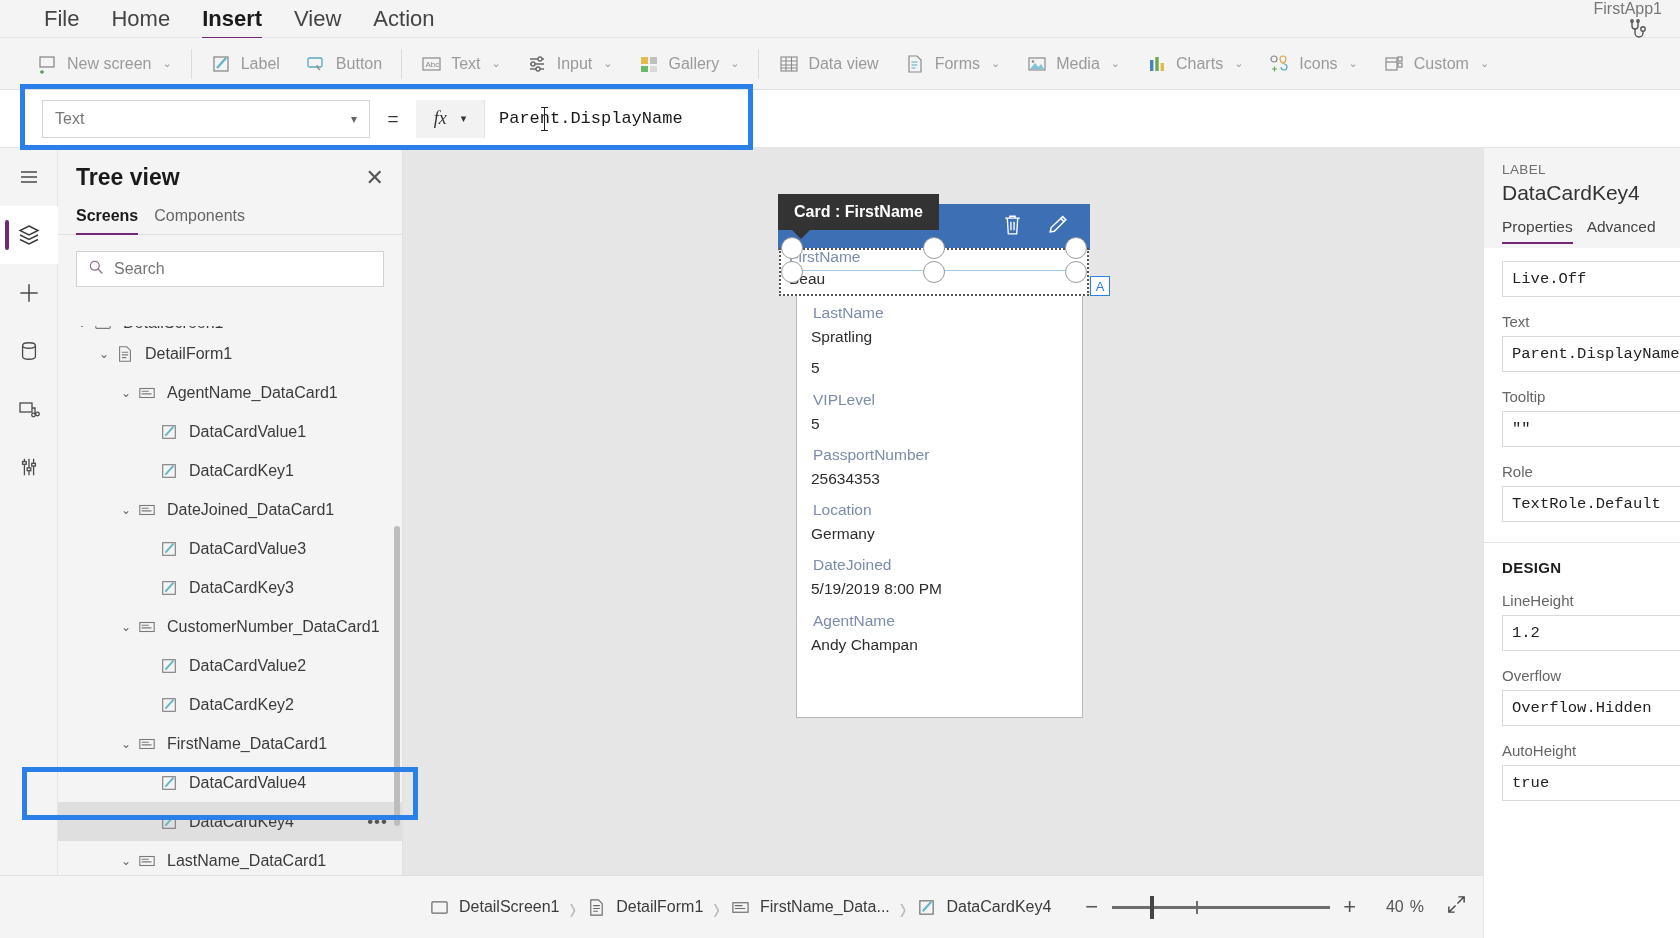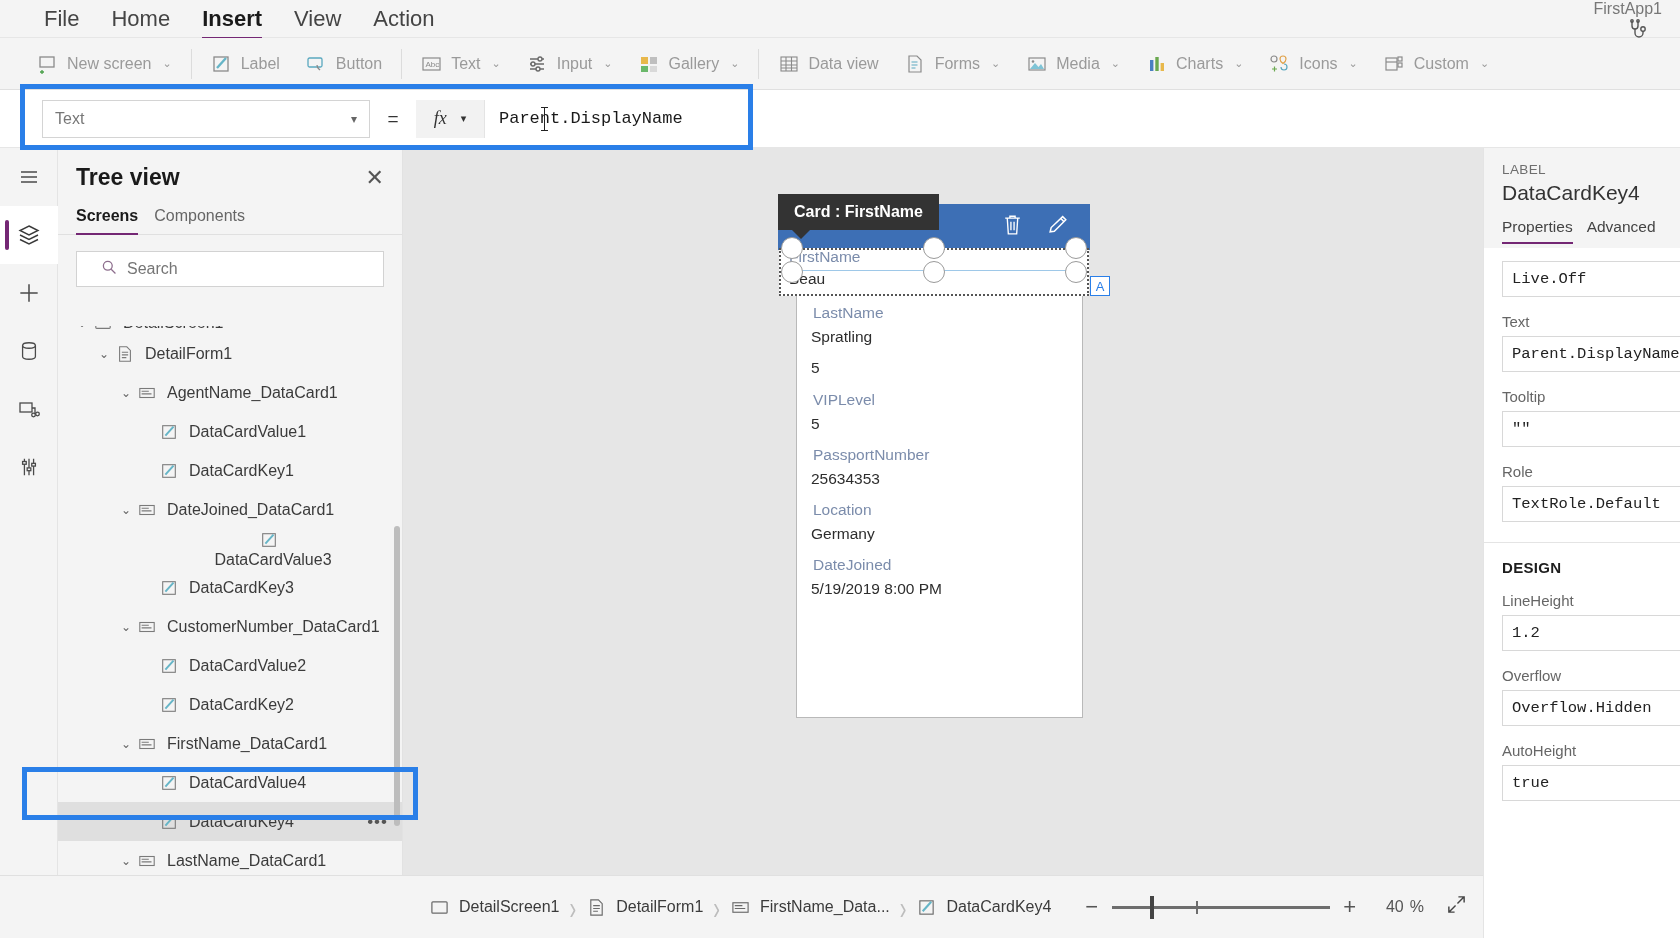--- a/index.html
+++ b/index.html
@@ -124,21 +124,21 @@
   .tv-tabs { display: flex; gap: 16px; padding: 10px 18px 0 18px; border-bottom: 1px solid #e0e0e0; }
   .tv-tab {
     font-size: 16px; color: #666; padding-bottom: 9px; position: relative; cursor: default;
   }
   .tv-tab.active { color: #1a1a1a; font-weight: 600; }
   .tv-tab.active::after {
     content: ""; position: absolute; left: 0; right: 0; bottom: -1px; height: 2px; background: #742774;
   }
   .tv-search {
     margin: 16px 18px 8px 18px; height: 36px; background: #fff; border: 1px solid #d2d2d2;
-    display: flex; align-items: center; gap: 9px; padding: 0 24px;
+    display: flex; align-items: center; gap: 9px; padding: 0 11px;
   }
   .tv-search input {
     border: none; outline: none; font-size: 16px; color: #767676;
     font-family: "Liberation Sans", sans-serif; background: transparent; width: 100%;
   }
   .tv-tree {
     position: absolute; top: 178px; left: 0; right: 0; bottom: 0; overflow: hidden;
   }
   .tv-row {
     display: flex; align-items: center; height: 39px; padding-right: 14px;
@@ -558,21 +558,21 @@
         <span class="twisty">⌄</span>
         <span class="ticon">
           <svg width="18" height="18" viewBox="0 0 20 20" fill="none" stroke="#7a7a7a" stroke-width="1.2">
               <rect x="2" y="5" width="16" height="10"></rect>
               <path d="M4 8h8M4 11h11"></path>
             </svg>
         </span>
         <span>DateJoined_DataCard1</span>
       </div>
 
-      <div class="tv-row" style="padding-left:100px;flex-direction:column;">
+      <div class="tv-row" style="padding-left:100px;">
         <span class="ticon">
           <svg width="18" height="18" viewBox="0 0 20 20" fill="none" stroke="#7a7a7a" stroke-width="1.2">
               <rect x="3" y="3" width="14" height="14"></rect>
               <path d="M6 14L15 4" stroke="#66b5c7" stroke-width="2.2"></path>
             </svg>
         </span>
         <span>DataCardValue3</span>
       </div>
 
       <div class="tv-row" style="padding-left:100px;">
@@ -694,20 +694,24 @@
           <div class="fld-value">25634353</div>
         </div>
         <div class="fld">
           <div class="fld-label">Location</div>
           <div class="fld-value">Germany</div>
         </div>
         <div class="fld">
           <div class="fld-label">DateJoined</div>
           <div class="fld-value">5/19/2019 8:00 PM</div>
         </div>
+        <div class="fld">
+          <div class="fld-label">AgentName</div>
+          <div class="fld-value">Andy Champan</div>
+        </div>
       </div>
     </div>
 
     <div class="card-header">
       <span>
         <svg width="21" height="23" viewBox="0 0 20 22" fill="none" stroke="#ffffff" stroke-width="1.3">
           <path d="M3 4h14M7.5 4V2.2h5V4M5 4l1 15h8l1-15"></path>
             <path d="M8.5 7.5v8M11.5 7.5v8"></path>
         </svg>
       </span>

